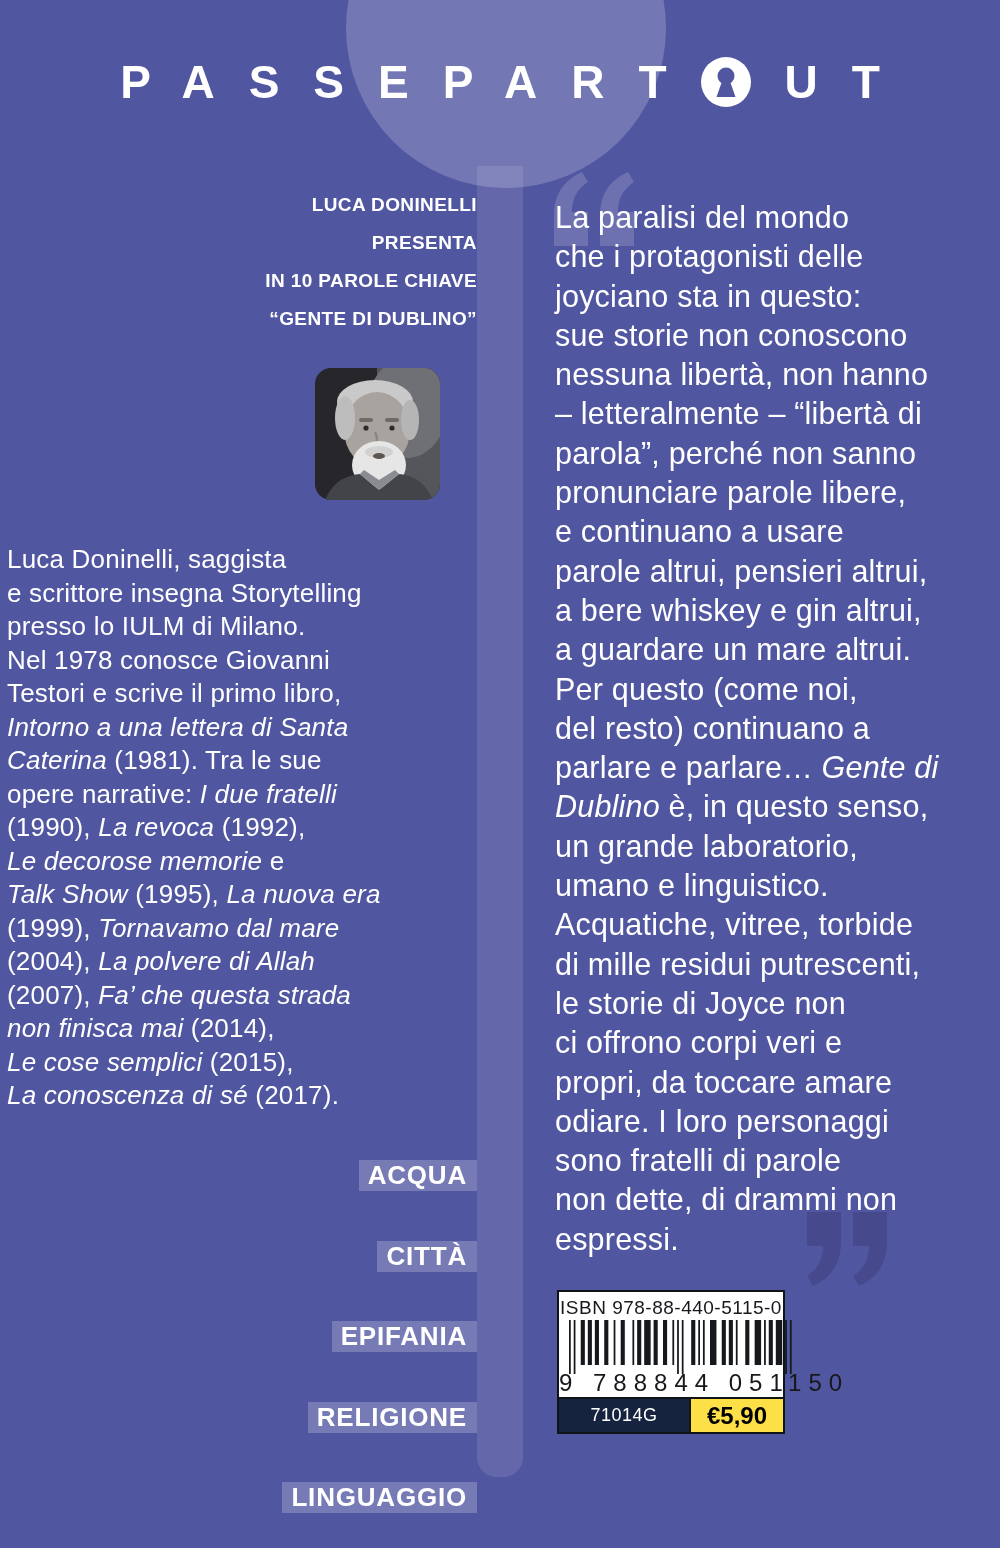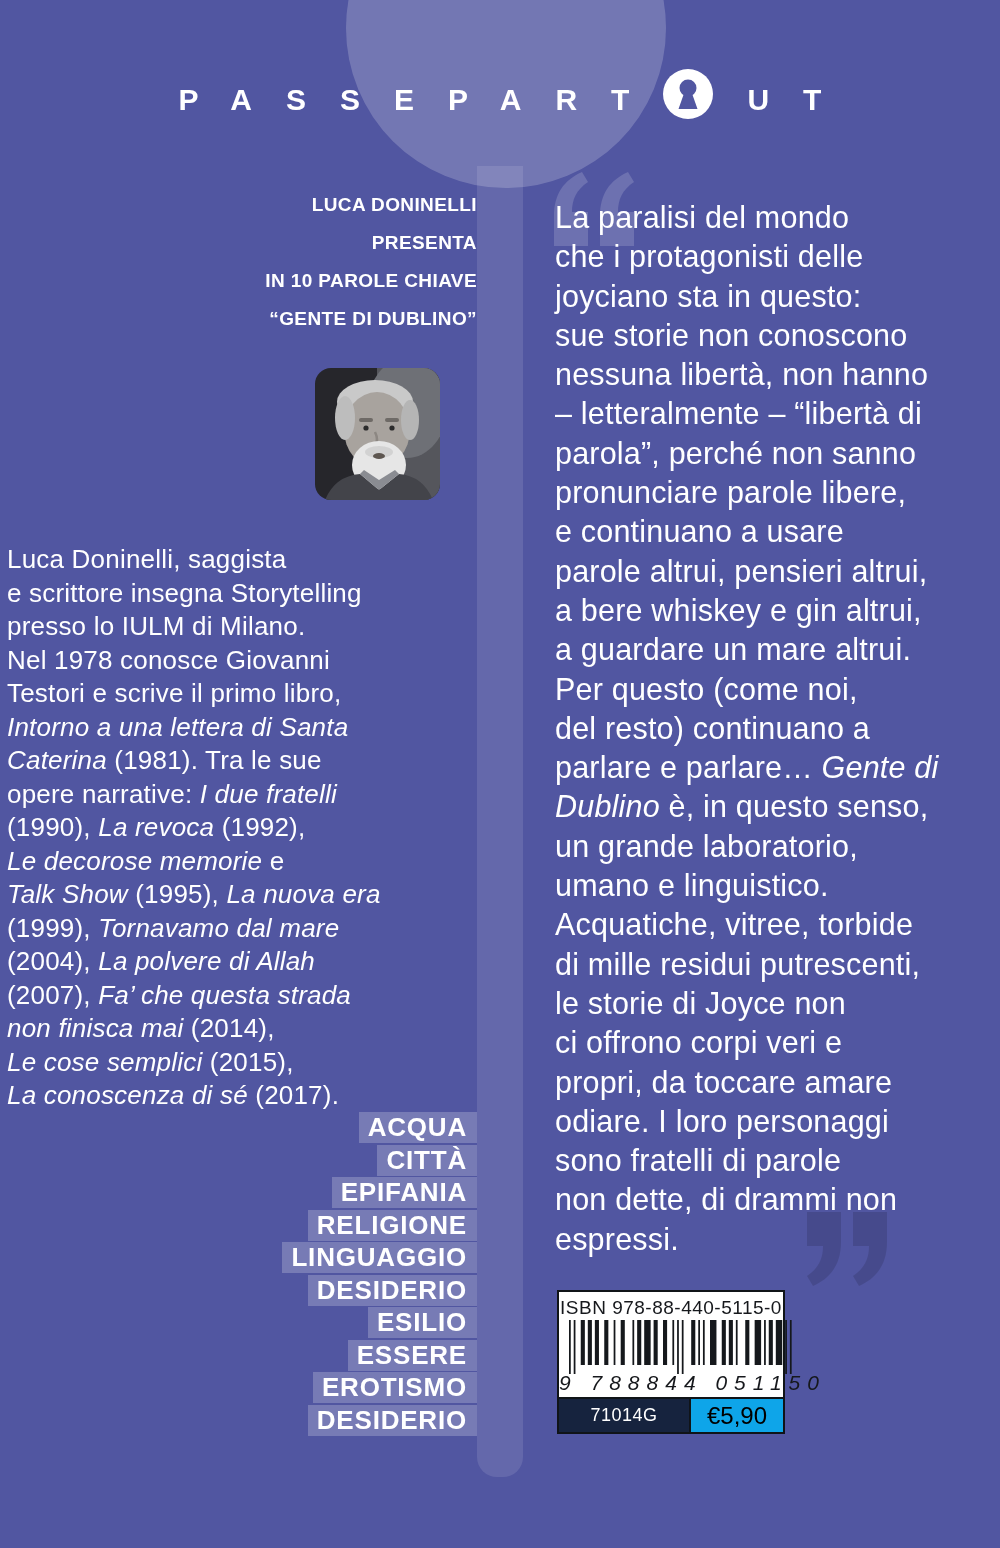--- a/index.html
+++ b/index.html
@@ -8,22 +8,22 @@
     position:relative;width:1000px;height:1548px;overflow:hidden;
     background:#5156A1;
     font-family:"Liberation Sans",sans-serif;
     -webkit-font-smoothing:antialiased;
   }
   svg{display:block}
   
   .key-layer{position:absolute;inset:0;z-index:0;pointer-events:none;}
   
   .logo{
-    position:absolute;top:69px;left:0;width:1000px;z-index:3;
-    text-align:center;color:#fff;font-weight:bold;font-size:30px;line-height:52px;
+    position:absolute;top:56px;left:0;width:1000px;z-index:3;
+    text-align:center;color:#fff;font-weight:bold;font-size:46px;line-height:52px;
     letter-spacing:34px;padding-left:34px;box-sizing:border-box;white-space:nowrap;
   }
   .logo .kh{
     display:inline-block;width:50px;height:50px;background:#fff;border-radius:50%;
     vertical-align:-9px;margin-right:34px;letter-spacing:0;
   }
   
   .presenter{
     position:absolute;top:186px;right:523px;width:460px;z-index:3;
     text-align:right;color:#fff;font-weight:bold;font-size:19px;line-height:38px;
@@ -37,51 +37,51 @@
     position:absolute;top:543px;right:523px;width:470px;z-index:3;
     text-align:left;color:#fff;font-size:26px;line-height:33.5px;letter-spacing:.2px;
   }
   .keywords{
     position:absolute;top:1112px;right:523px;z-index:2;
     display:flex;flex-direction:column;align-items:flex-end;
   }
   .keyword-band{
     background:rgba(255,255,255,0.22);color:#fff;font-weight:bold;
     font-size:26px;line-height:29px;letter-spacing:.8px;
-    padding:1px 10px 1px 9px;margin-bottom:1.5px;white-space:nowrap;
+    padding:1px 10px 1px 9px;margin-bottom:1.5px;white-space:nowrap;margin-top:48px;
   }
   
   .quote-col{
     position:absolute;left:555px;top:182px;width:430px;z-index:3;
     color:#fff;font-size:30.5px;line-height:39.3px;letter-spacing:.2px;margin-top:16px;
   }
   .quote-mark{position:absolute;z-index:1;pointer-events:none;}
   .quote-open{left:546px;top:168px;}
   .quote-close{left:799px;top:1206px;}
   
   .barcode-box{
     position:absolute;left:557px;top:1290px;width:228px;z-index:4;
     border:2px solid #101418;background:#fff;box-sizing:border-box;
   }
   .bc-isbn{
     text-align:center;color:#16181c;font-size:19px;letter-spacing:.5px;
     padding-top:4px;line-height:24px;
   }
   .bc-bars{margin:0 auto;}
   .bc-digits{
-    text-align:center;color:#16181c;font-size:21px;letter-spacing:7px;
-    line-height:22px;padding-bottom:3px;margin-top:-2px;white-space:nowrap;font-style:italic;
+    text-align:center;color:#16181c;font-size:24px;letter-spacing:7px;
+    line-height:22px;padding-bottom:3px;margin-top:-2px;white-space:nowrap;
   }
   .bc-bottom{display:flex;height:33px;border-top:2px solid #101418;}
   .bc-code{
     background:#16233E;color:#fff;font-weight:normal;font-size:18px;
     flex:0 0 130px;display:flex;align-items:center;justify-content:center;letter-spacing:.5px;
   }
   .bc-price{
-    background:#0ea5e9;color:#000;font-weight:normal;font-size:24px;flex:1;
+    background:#fde047;color:#000;font-weight:bold;font-size:24px;flex:1;
     display:flex;align-items:center;justify-content:center;border-left:2px solid #101418;
   }
 </style>
 </head>
 <body>
 
 <div class="page">
 
   <svg class="key-layer" width="1000" height="1548" viewBox="0 0 1000 1548">
     <circle cx="506" cy="28" r="160" fill="rgba(255,255,255,0.20)"></circle>

